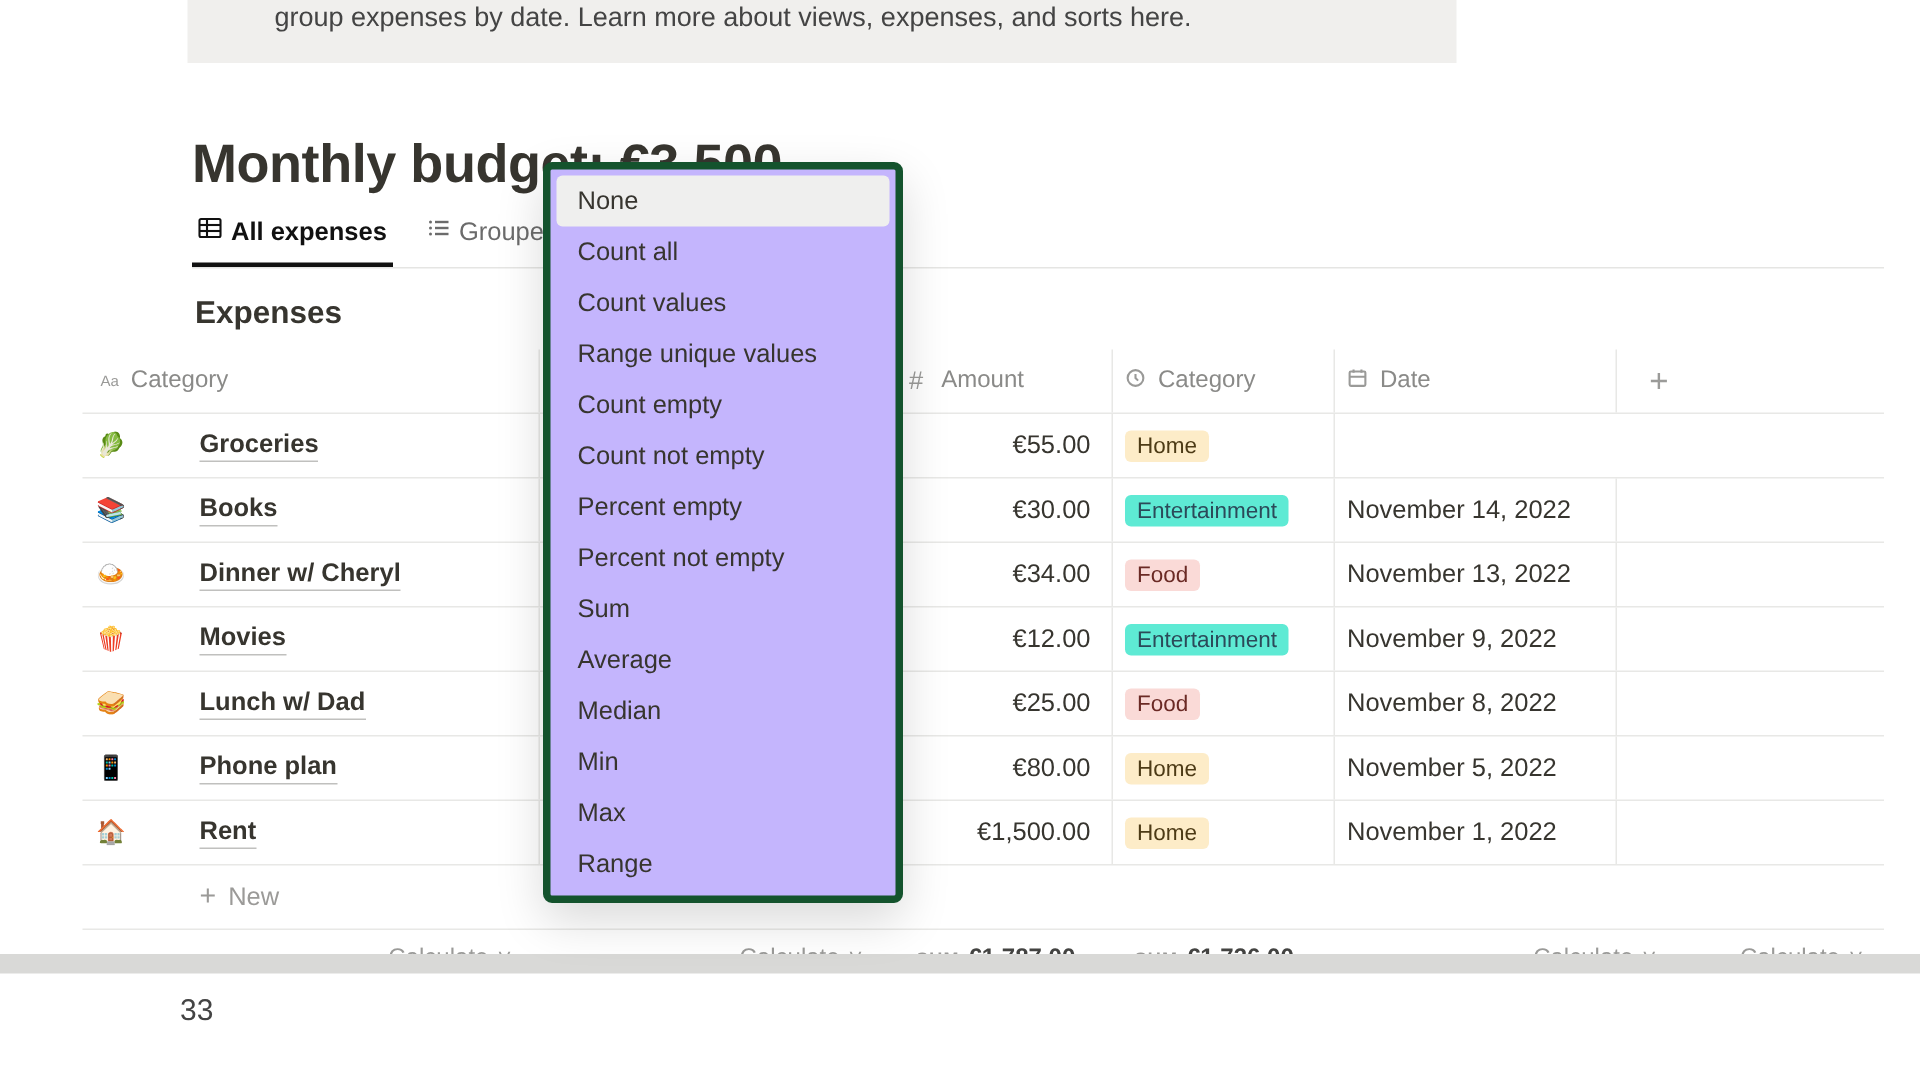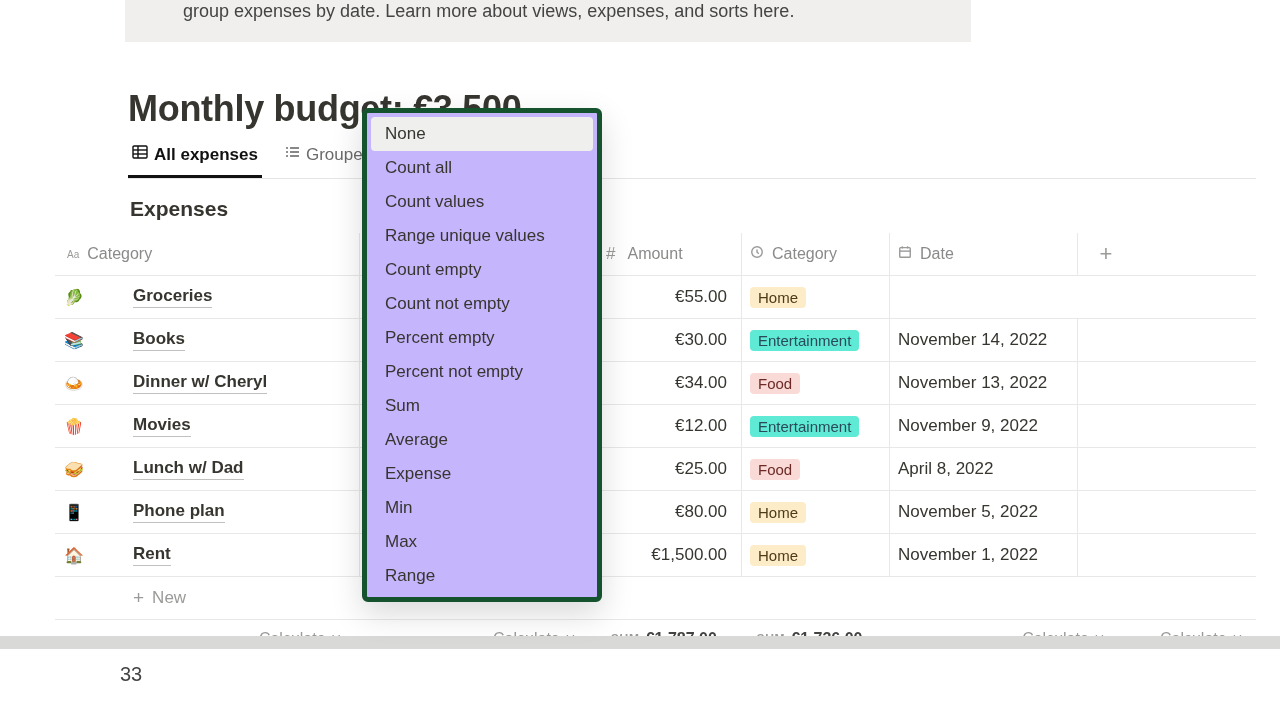--- a/index.html
+++ b/index.html
@@ -193,21 +193,21 @@
           <div class="row">
             <div class="cell c-expense">
               <span class="emoji">🥪</span>
               <span class="title">Lunch w/ Dad</span>
             </div>
             <div class="cell c-budget num">€20.00</div>
             <div class="cell c-amount num">€25.00</div>
             <div class="cell c-category">
               <span class="tag food">Food</span>
             </div>
-            <div class="cell c-date">April 8, 2022</div>
+            <div class="cell c-date">November 8, 2022</div>
             <div class="cell c-add"></div>
           </div>
           <div class="row">
             <div class="cell c-expense">
               <span class="emoji">📱</span>
               <span class="title">Phone plan</span>
             </div>
             <div class="cell c-budget num">€80.00</div>
             <div class="cell c-amount num">€80.00</div>
             <div class="cell c-category">
@@ -271,21 +271,21 @@
       <div class="ctx-item highlight">None</div>
       <div class="ctx-item">Count all</div>
       <div class="ctx-item">Count values</div>
       <div class="ctx-item">Range unique values</div>
       <div class="ctx-item">Count empty</div>
       <div class="ctx-item">Count not empty</div>
       <div class="ctx-item">Percent empty</div>
       <div class="ctx-item">Percent not empty</div>
       <div class="ctx-item">Sum</div>
       <div class="ctx-item">Average</div>
-      <div class="ctx-item">Expense</div>
+      <div class="ctx-item">Median</div>
       <div class="ctx-item">Min</div>
       <div class="ctx-item">Max</div>
       <div class="ctx-item">Range</div>
     </div>
 
 <div class="annot-circle" style="top: 384px; left: 368px;"></div>
 <svg class="annot-arrow" style="top: 380px; left: 444px;" width="142" height="34">
   <rect x="40" y="10" width="98" height="14" rx="7" fill="#e40000"></rect>
   <polygon points="0,17 48,0 48,34" fill="#e40000"></polygon>
 </svg>

